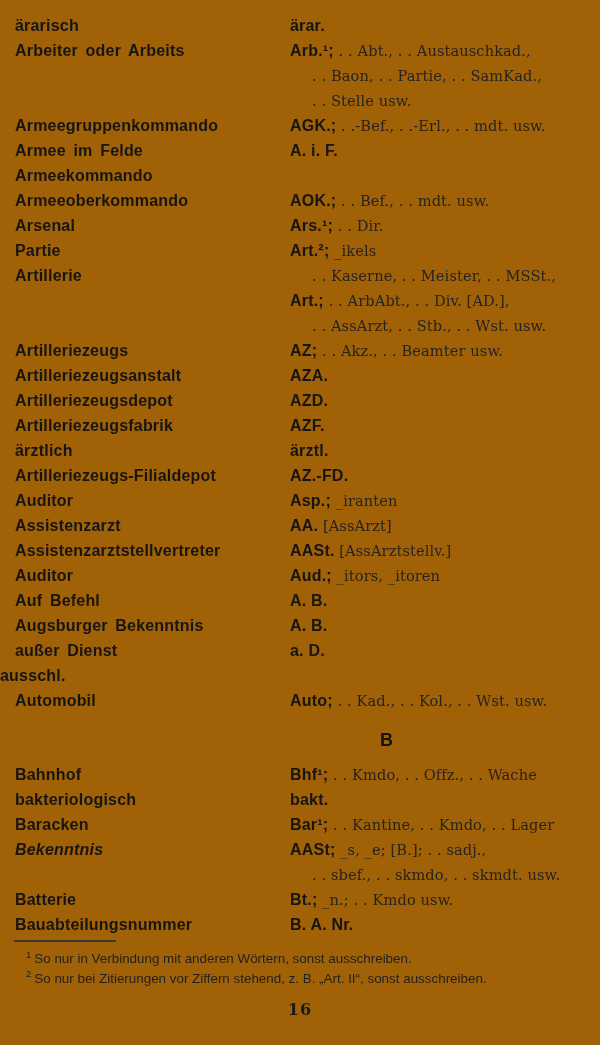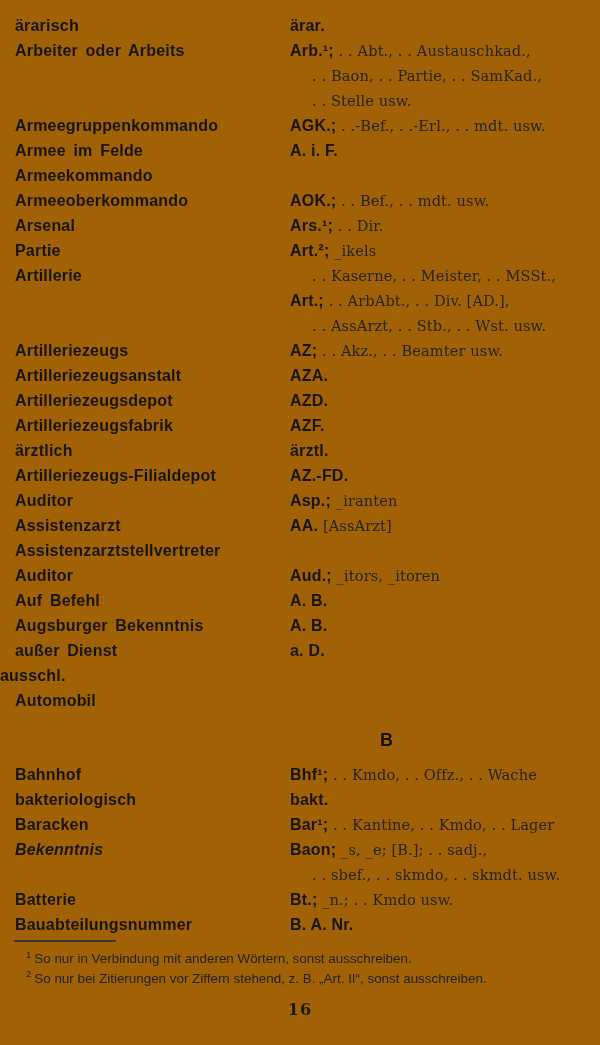--- a/index.html
+++ b/index.html
@@ -169,20 +169,23 @@
         </div>
       </div>
       <div class="row">
         <div class="term">Assistenzarzt</div>
         <div class="abbr">
           <div class="line"><span class="b">AA.</span><span class="r"> [AssArzt]</span></div>
         </div>
       </div>
       <div class="row">
         <div class="term">Assistenzarztstellvertreter</div>
+        <div class="abbr">
+          <div class="line"><span class="b">AASt.</span><span class="r"> [AssArztstellv.]</span></div>
+        </div>
       </div>
       <div class="row">
         <div class="term">Auditor</div>
         <div class="abbr">
           <div class="line"><span class="b">Aud.;</span><span class="r"> _itors, _itoren</span></div>
         </div>
       </div>
       <div class="row">
         <div class="term">Auf Befehl</div>
         <div class="abbr">
@@ -201,20 +204,23 @@
           <div class="line"><span class="b">a. D.</span></div>
         </div>
       </div>
       <div class="row">
         <div class="abbr">
           <div class="line"><span class="b">ausschl.</span></div>
         </div>
       </div>
       <div class="row">
         <div class="term">Automobil</div>
+        <div class="abbr">
+          <div class="line"><span class="b">Auto;</span><span class="r"> . . Kad., . . Kol., . . Wst. usw.</span></div>
+        </div>
       </div>
       <div class="section-head">B</div>
       <div class="row">
         <div class="term">Bahnhof</div>
         <div class="abbr">
           <div class="line"><span class="b">Bhf¹;</span><span class="r"> . . Kmdo, . . Offz., . . Wache</span></div>
         </div>
       </div>
       <div class="row">
         <div class="term">bakteriologisch</div>
@@ -224,21 +230,21 @@
       </div>
       <div class="row">
         <div class="term">Baracken</div>
         <div class="abbr">
           <div class="line"><span class="b">Bar¹;</span><span class="r"> . . Kantine, . . Kmdo, . . Lager</span></div>
         </div>
       </div>
       <div class="row">
         <div class="term it">Bekenntnis</div>
         <div class="abbr">
-          <div class="line"><span class="b">Baon;</span><span class="r"> _s, _e; [B.]; . . sadj.,</span></div>
+          <div class="line"><span class="b">AASt;</span><span class="r"> _s, _e; [B.]; . . sadj.,</span></div>
           <div class="line cont"><span class="r">. . sbef., . . skmdo, . . skmdt. usw.</span></div>
         </div>
       </div>
       <div class="row">
         <div class="term">Batterie</div>
         <div class="abbr">
           <div class="line"><span class="b">Bt.;</span><span class="r"> _n.; . . Kmdo usw.</span></div>
         </div>
       </div>
       <div class="row">

